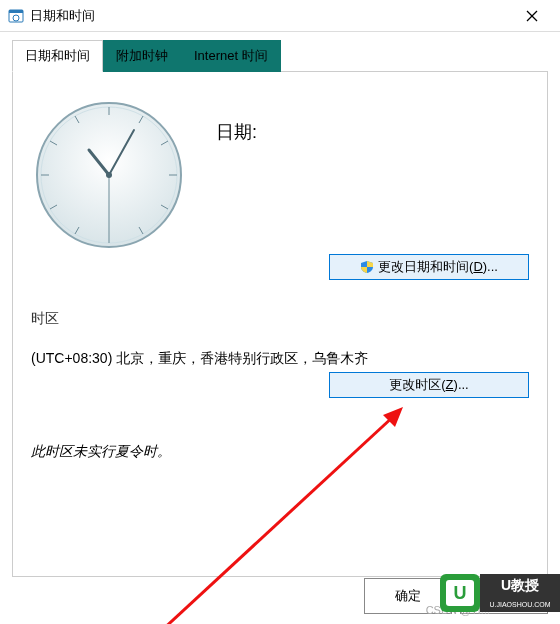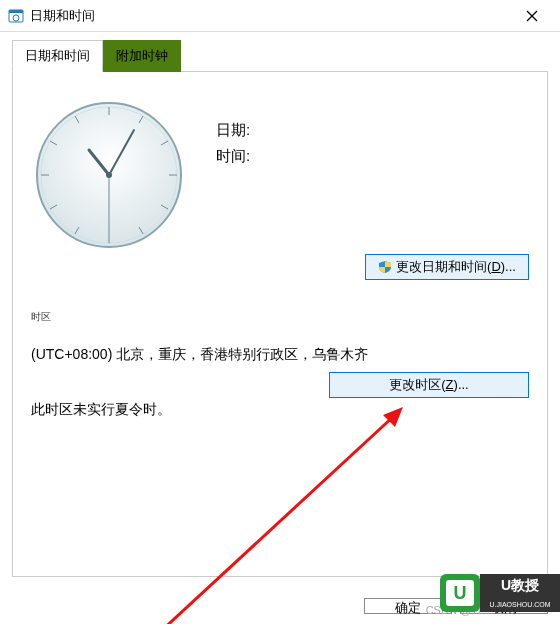--- a/index.html
+++ b/index.html
@@ -41,21 +41,21 @@
       margin-bottom: 0;
       position: relative;
     }
     .tab {
       padding: 6px 12px;
       font-size: 13px;
       cursor: pointer;
       border: 1px solid transparent;
       border-bottom: none;
       margin-bottom: -1px;
-      background: #4d7c0f;
+      background: #0f766e;
     }
     .tab.active {
       border-color: #ccc;
       background: #fff;
       border-bottom: 1px solid #fff;
     }
     .tab-panel {
       border: 1px solid #ccc;
       border-top: none;
       padding: 18px;
@@ -75,78 +75,79 @@
       justify-content: center;
     }
     .clock {
       width: 150px;
       height: 150px;
       position: relative;
     }
     .info-col {
       padding-top: 28px;
       line-height: 1.6;
-      font-size: 15px;
+      font-size: 18px;
     }
     .info-label { margin-bottom: 2px; }
     .info-value { margin-bottom: 20px; }
     .change-dt-btn {
       position: absolute;
       right: 18px;
       top: 182px;
-      width: 164px;
+      width: 200px;
       height: 26px;
       border: 1px solid #0078d7;
       background: #e5f1fb;
       font-size: 13px;
       display: flex;
       align-items: center;
       justify-content: center;
       gap: 4px;
       cursor: pointer;
     }
     .shield-icon {
       width: 14px;
       height: 14px;
       display: inline-block;
     }
     .tz-label {
       margin-top: 50px;
-      font-size: 10px;
+      font-size: 14px;
       color: #333;
     }
     .tz-value {
       margin-top: 22px;
       font-size: 14px;
     }
     .change-tz-btn {
       position: absolute;
       right: 18px;
       top: 300px;
       width: 200px;
       height: 26px;
       border: 1px solid #0078d7;
       background: #e5f1fb;
       font-size: 13px;
       cursor: pointer;
     }
     .dst-note {
-      margin-top: 37px;
+      margin-top: 75px;
       font-size: 14px;
+      font-style: italic;
     }
     .bottom-buttons {
       position: absolute;
       bottom: 10px;
       right: 12px;
       display: flex;
       gap: 8px;
     }
     .btn {
       width: 88px;
-      height: 16px;
+      height: 36px;
       border: 1px solid #888;
       background: #fff;
       font-size: 13px;
       cursor: pointer;
     }
     .arrow-svg {
       position: absolute;
       left: 110px;
       top: 335px;
       width: 290px;
@@ -186,20 +187,21 @@
         <line x1="1" y1="1" x2="11" y2="11" stroke="#000" stroke-width="1.2"></line>
         <line x1="11" y1="1" x2="1" y2="11" stroke="#000" stroke-width="1.2"></line>
       </svg>
   </div>
 </div>
 
 <div class="content">
   <div class="tabs">
     <div class="tab active">日期和时间</div>
     <div class="tab">附加时钟</div>
+    <div class="tab">Internet 时间</div>
   </div>
 
   <div class="tab-panel">
     <div class="datetime-row">
       <div class="clock-wrap">
         <svg class="clock" viewBox="0 0 150 150">
           <defs>
             <radialGradient id="cg" cx="50%" cy="40%" r="60%">
               <stop offset="0%" stop-color="#ffffff"></stop>
               <stop offset="100%" stop-color="#d8e4e8"></stop>
@@ -222,37 +224,36 @@
             <line x1="41" y1="16" x2="45" y2="23"></line>
           </g>
           <line x1="75" y1="75" x2="55" y2="50" stroke="#4a6570" stroke-width="3" stroke-linecap="round"></line>
           <line x1="75" y1="75" x2="100" y2="30" stroke="#4a6570" stroke-width="2" stroke-linecap="round"></line>
           <line x1="75" y1="75" x2="75" y2="135" stroke="#6b8a96" stroke-width="1"></line>
           <circle cx="75" cy="75" r="3" fill="#4a6570"></circle>
         </svg>
       </div>
       <div class="info-col">
         <div class="info-label">日期:</div>
-        <div class="info-label">时间:</div>
       </div>
     </div>
 
     <button class="change-dt-btn">
       <span class="shield-icon">
         <svg viewBox="0 0 14 14">
             <path d="M7 1 L13 3 L13 7 C13 10 10 12.5 7 13 C4 12.5 1 10 1 7 L1 3 Z" fill="#2b8ae6"></path>
             <path d="M7 1 L13 3 L13 7 L7 7 Z" fill="#f7d64a"></path>
             <path d="M7 7 L7 13 C4 12.5 1 10 1 7 Z" fill="#f7d64a"></path>
           </svg>
       </span>
       <span><span>更改日期和时间(</span><span class="underline">D</span><span>)...</span></span>
     </button>
 
     <div class="tz-label">时区</div>
-    <div class="tz-value">(UTC+08:00) 北京，重庆，香港特别行政区，乌鲁木齐</div>
+    <div class="tz-value">(UTC+08:30) 北京，重庆，香港特别行政区，乌鲁木齐</div>
 
     <button class="change-tz-btn">
       <span><span>更改时区(</span><span class="underline">Z</span><span>)...</span></span>
     </button>
 
     <div class="dst-note">此时区未实行夏令时。</div>
 
     <svg class="arrow-svg" viewBox="0 0 290 260">
       <line x1="10" y1="250" x2="272" y2="8" stroke="#e11" stroke-width="3"></line>
       <polygon points="280,0 260,8 272,20" fill="#e11"></polygon>

